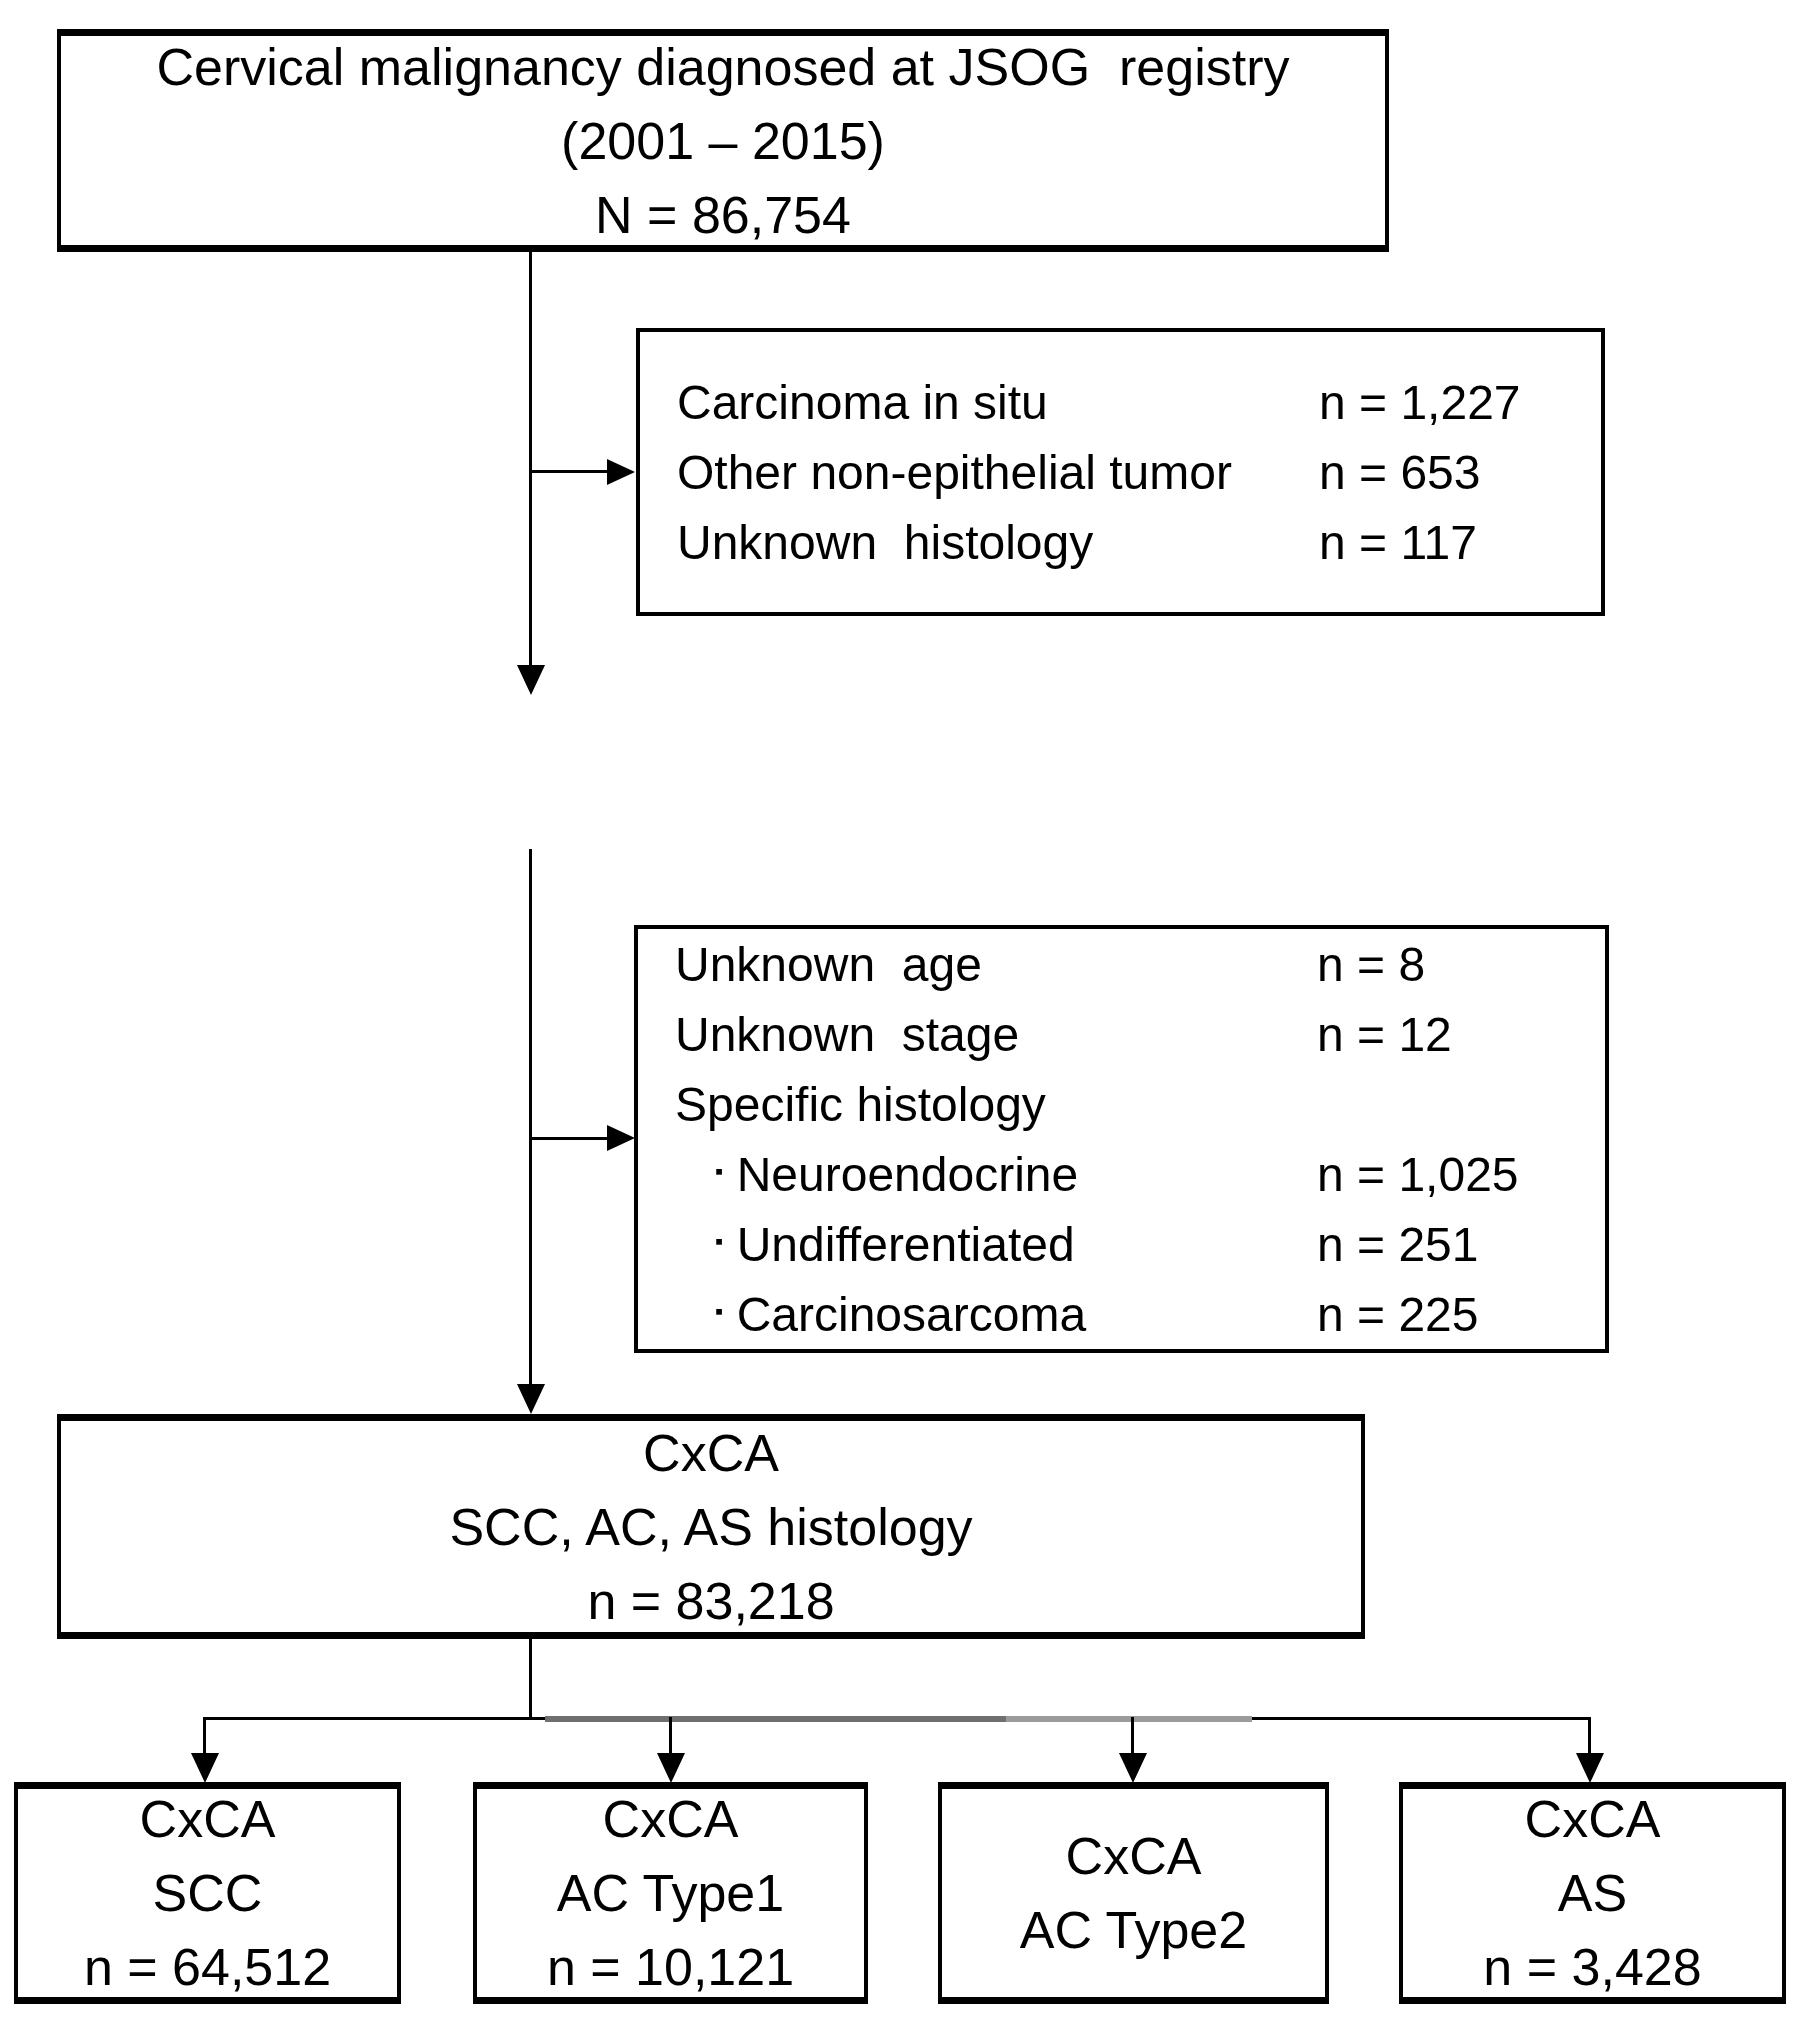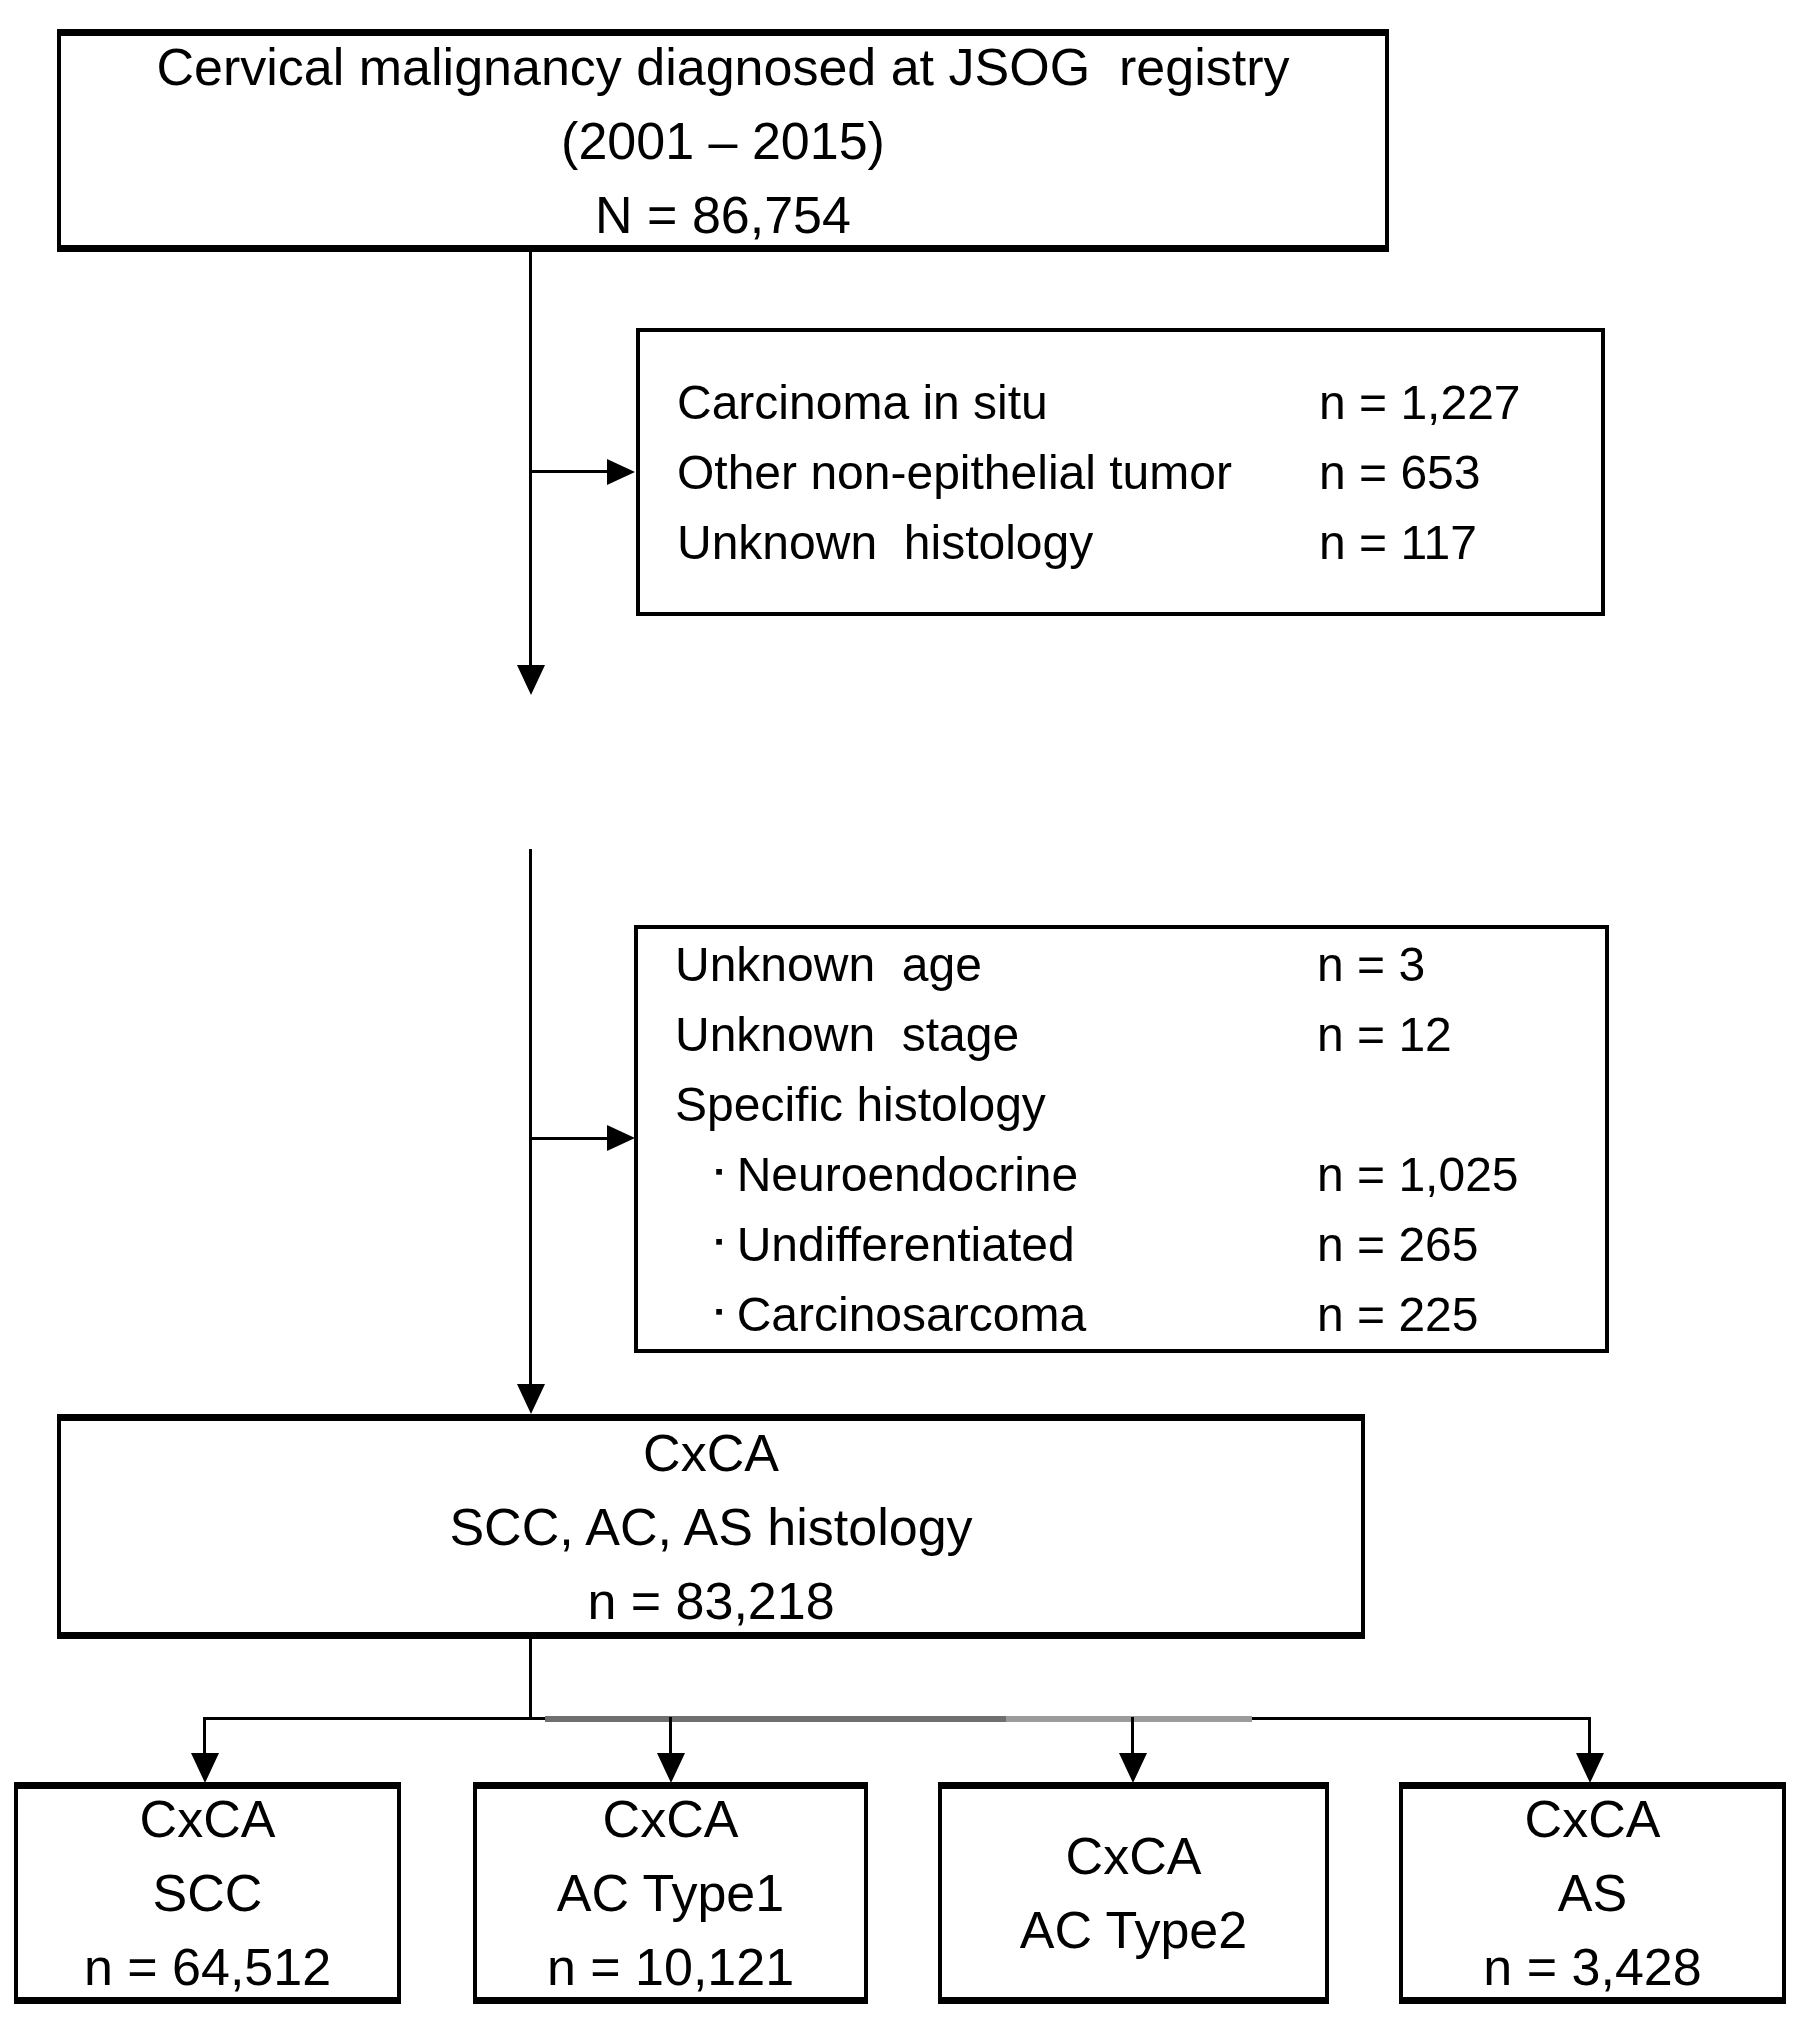--- a/index.html
+++ b/index.html
@@ -109,39 +109,39 @@
     <div class="erow">
       <span class="elabel">Unknown  histology</span>
       <span class="evalue">n = 117</span>
     </div>
   </div>
 
 
   <div class="box excl" style="left:634px;top:925px;width:975px;height:428px;">
     <div class="erow">
       <span class="elabel">Unknown  age</span>
-      <span class="evalue">n = 3</span>
+      <span class="evalue">n = 8</span>
     </div>
     <div class="erow">
       <span class="elabel">Unknown  stage</span>
       <span class="evalue">n = 12</span>
     </div>
     <div class="erow">
       <span class="elabel">Specific histology</span>
       <span class="evalue"></span>
     </div>
     <div class="erow bulleted">
       <span class="bullet-sq">▪</span>
       <span class="elabel">Neuroendocrine</span>
       <span class="evalue">n = 1,025</span>
     </div>
     <div class="erow bulleted">
       <span class="bullet-sq">▪</span>
       <span class="elabel">Undifferentiated</span>
-      <span class="evalue">n = 265</span>
+      <span class="evalue">n = 251</span>
     </div>
     <div class="erow bulleted">
       <span class="bullet-sq">▪</span>
       <span class="elabel">Carcinosarcoma</span>
       <span class="evalue">n = 225</span>
     </div>
   </div>
 
   <div class="box thickTB mainline" style="left:57px;top:1414px;width:1308px;height:225px;">
     <div>CxCA</div>

